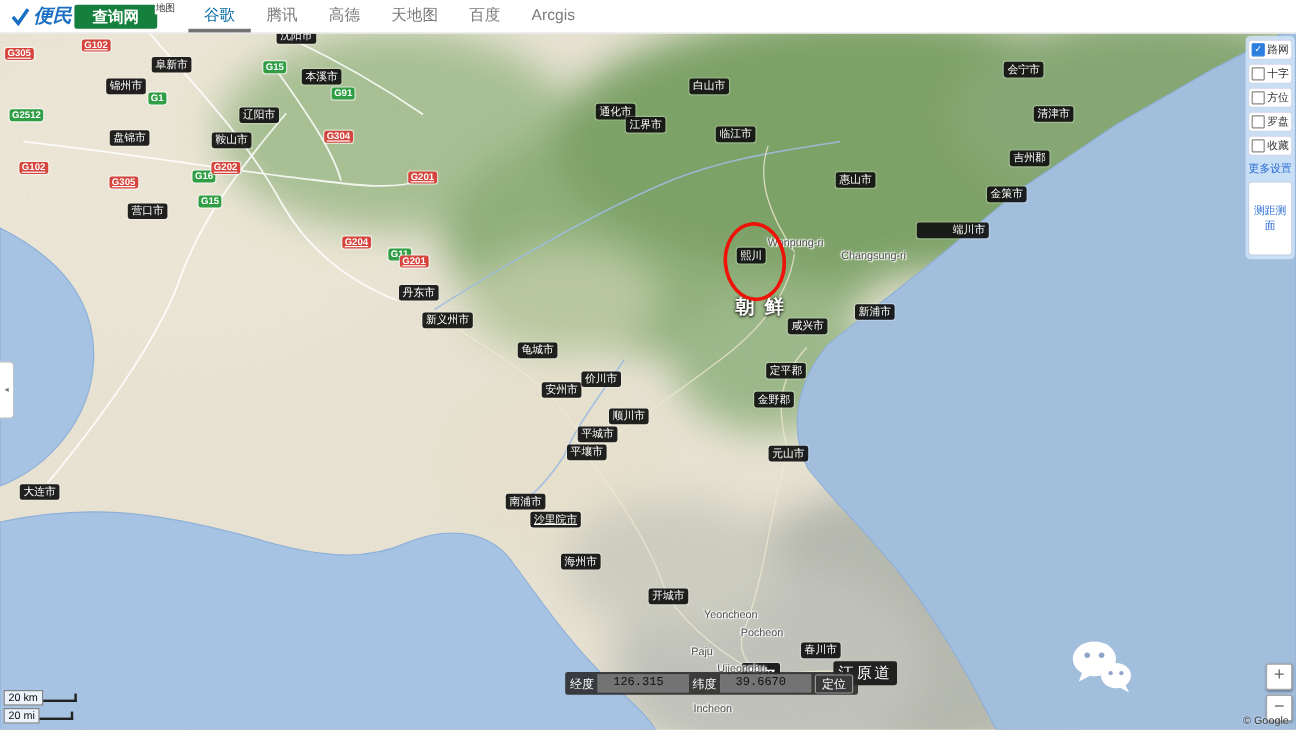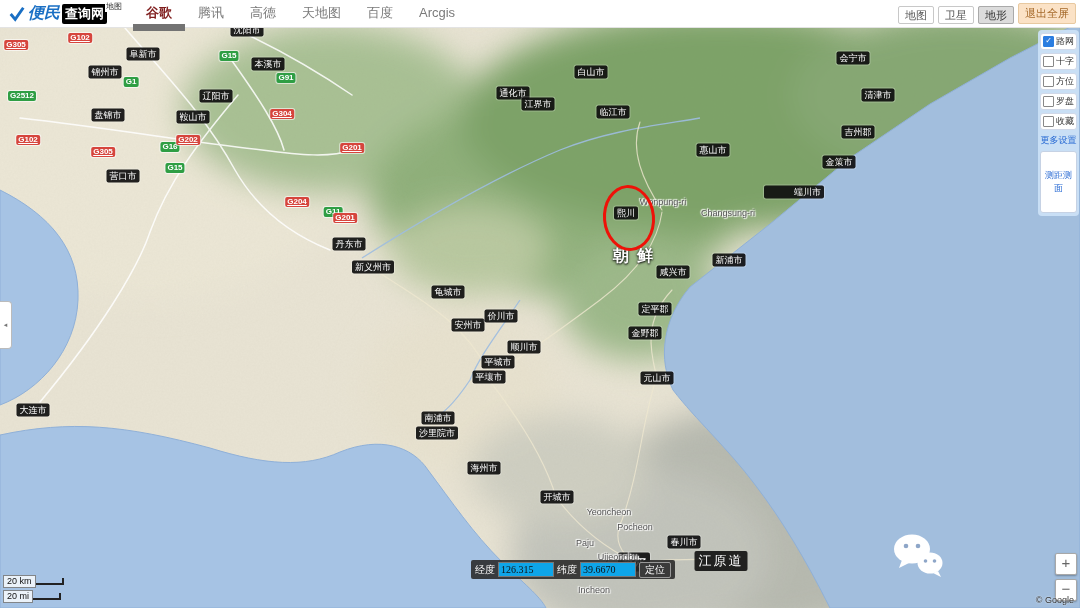--- a/index.html
+++ b/index.html
@@ -4,26 +4,26 @@
 <style>
   html,body{margin:0;padding:0;}
   body{width:1080px;height:608px;overflow:hidden;position:relative;
        font-family:"Liberation Sans","DejaVu Sans",sans-serif;background:#e9e4d6;}
 
   
   #header{position:absolute;left:0;top:0;width:1080px;height:27px;background:#fff;
           border-bottom:1px solid #e3e3e3;z-index:30;display:flex;align-items:center;}
   #logo{display:flex;align-items:center;margin-left:8px;position:relative;}
   #logo .brand{font-style:italic;font-weight:bold;color:#1a6fc4;font-size:16px;margin-left:2px;}
-  #logo .site{background:#000000;color:#fff;font-weight:bold;font-size:13px;
-              padding:1px 3px;border-radius:2px;margin-left:2px;}
+  #logo .site{background:#15803d;color:#fff;font-weight:bold;font-size:13px;
+              padding:1px 15px;border-radius:2px;margin-left:2px;}
   #logo .sup{font-size:8px;color:#333;position:absolute;right:-16px;top:-2px;background:#fff;padding:0 1px;}
   #tabs{display:flex;height:100%;margin-left:26px;}
   .tab{font-size:13px;color:#7a7a7a;padding:0 13px;line-height:25px;height:24px;cursor:pointer;}
-  .tab.active{color:#7f1d1d;font-weight:bold;border-bottom:7px solid #737373;}
+  .tab.active{color:#0369a1;font-weight:normal;border-bottom:3px solid #737373;}
   #header-right{margin-left:auto;margin-right:4px;display:flex;align-items:center;}
   .hbtn{font-size:11px;color:#555;background:#fff;border:1px solid #c8c8c8;border-radius:2px;
         padding:2px 6px;margin-left:4px;white-space:nowrap;}
   .hbtn.active{background:#dcdcdc;border-color:#aaa;color:#333;}
   .hbtn.fullscreen{background:#fbe2c6;border-color:#e8c9a0;color:#a66a2a;}
 
   
   #map{position:absolute;left:0;top:0;width:1080px;height:608px;z-index:0;}
   #map svg{position:absolute;left:0;top:0;}
   #map-overlays{position:absolute;left:0;top:0;width:1080px;height:608px;z-index:10;pointer-events:none;}
@@ -55,22 +55,22 @@
            font-size:8px;line-height:8px;color:#fff;text-align:center;}
   .chk-box.checked{background:#2b7de0;border-color:#2b7de0;}
   #more-settings{font-size:9px;color:#2b6cd4;text-align:center;padding:1px 0;}
   #measure-btn{background:#fff;border:1px solid #c6d2e4;border-radius:3px;color:#2b6cd4;
                font-size:9px;text-align:center;padding:17px 1px;}
 
   
   #coords-bar{position:absolute;left:471px;top:560px;height:19px;background:rgba(40,40,40,.88);
               border-radius:2px;display:flex;align-items:center;padding:0 4px;gap:3px;z-index:20;}
   #coords-bar label{font-size:10px;color:#fff;}
-  #coords-bar input{width:50px;height:13px;border:1px solid #777;font-size:10px;padding:0 2px;
-                    background:#0ea5e9;color:#111;font-family:Liberation Serif, serif;}
+  #coords-bar input{width:50px;height:13px;border:1px solid #777;font-size:10px;padding:0 12px;
+                    background:#737373;color:#111;font-family:Liberation Mono, monospace;}
   #locate-btn{background:#3a3a3a;color:#fff;border:1px solid #999;font-size:10px;height:16px;
               padding:0 5px;border-radius:2px;font-family:inherit;}
 
   
   #scale{position:absolute;left:3px;top:574px;z-index:20;}
   .scale-row{display:flex;align-items:center;height:15px;}
   .scale-text{background:rgba(255,255,255,.78);font-size:9px;color:#111;padding:0 3px;
               border:1px solid rgba(60,60,60,.6);line-height:11px;}
   .scale-line{width:26px;height:5px;border-bottom:2px solid #222;border-right:2px solid #222;}
   #zoom-ctl{position:absolute;right:3px;top:553px;display:flex;flex-direction:column;gap:4px;z-index:20;}
@@ -170,21 +170,21 @@
       <div class="lbl city" style="left: 538px; top: 104px;">江界市</div>
       <div class="lbl city" style="left: 713px; top: 150px;">惠山市</div>
       <div class="lbl city" style="left: 373px; top: 267px;">新义州市</div>
       <div class="lbl city" style="left: 448px; top: 292px;">龟城市</div>
       <div class="lbl city" style="left: 468px; top: 325px;">安州市</div>
       <div class="lbl city" style="left: 501px; top: 316px;">价川市</div>
       <div class="lbl city" style="left: 524px; top: 347px; text-align: center;">顺川市</div>
       <div class="lbl city" style="left: 498px; top: 362px;">平城市</div>
       <div class="lbl city" style="left: 489px; top: 377px;">平壤市</div>
       <div class="lbl city" style="left: 438px; top: 418px;">南浦市</div>
-      <div class="lbl city" style="left: 437px; top: 433px;">沙里院市</div>
+      <div class="lbl city" style="left: 463px; top: 433px; text-decoration: underline;">沙里院市</div>
       <div class="lbl city" style="left: 484px; top: 468px;">海州市</div>
       <div class="lbl city" style="left: 557px; top: 497px;">开城市</div>
       <div class="lbl city" style="left: 673px; top: 272px; text-align: center;">咸兴市</div>
       <div class="lbl city" style="left: 655px; top: 309px;">定平郡</div>
       <div class="lbl city" style="left: 645px; top: 333px;">金野郡</div>
       <div class="lbl city" style="left: 657px; top: 378px;">元山市</div>
       <div class="lbl city" style="left: 729px; top: 260px;">新浦市</div>
       <div class="lbl city" style="left: 794px; top: 192px; padding-left: 30px;">端川市</div>
       <div class="lbl city" style="left: 839px; top: 162px;">金策市</div>
       <div class="lbl city" style="left: 858px; top: 132px;">吉州郡</div>
@@ -234,24 +234,20 @@
     <span class="sup">地图</span>
   </div>
   <div id="tabs">
       <div class="tab active">谷歌</div>
       <div class="tab">腾讯</div>
       <div class="tab">高德</div>
       <div class="tab">天地图</div>
       <div class="tab">百度</div>
       <div class="tab">Arcgis</div>
     </div>
-  <div id="header-right">
-    <span id="map-type-buttons"><span class="hbtn">地图</span><span class="hbtn">卫星</span><span class="hbtn active">地形</span></span>
-    <span class="hbtn fullscreen">退出全屏</span>
-  </div>
 </div>
 
 <div id="right-panel">
   <div id="panel-checks" style="display: flex; flex-direction: column; gap: 3px;">
       <div class="chk-row">
         <span class="chk-box checked">✓</span>
         <span>路网</span>
       </div>
       <div class="chk-row">
         <span class="chk-box"></span>

